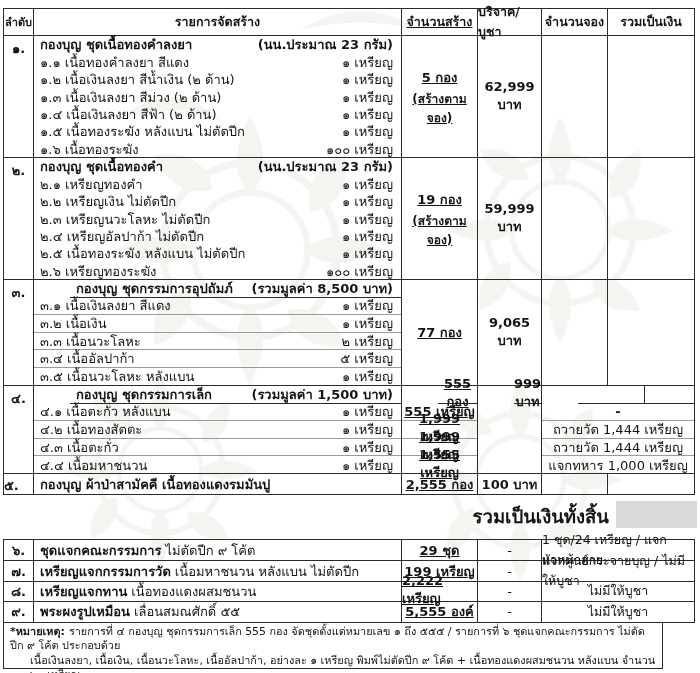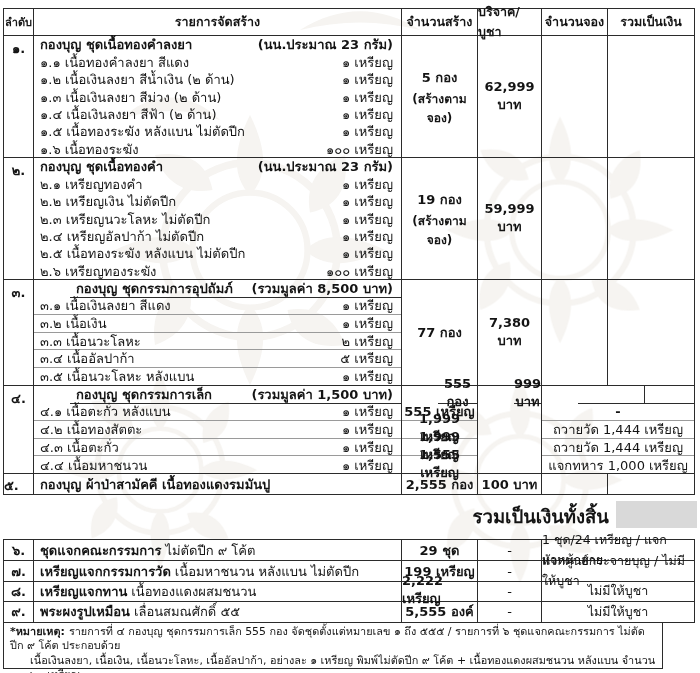--- a/index.html
+++ b/index.html
@@ -21,21 +21,21 @@
     position:absolute;left:3px;top:8px;width:692px;
     border:1.6px solid var(--b);box-sizing:border-box;background:transparent;
     font-size:13px;
   }
   .row{display:flex;box-sizing:border-box;}
   .sec{border-top:1.4px solid var(--b);}
   .c{box-sizing:border-box;border-right:1.3px solid var(--b);position:relative;}
   .c:last-child{border-right:none;}
   .c-no{width:30px;text-align:center;font-weight:bold;padding-top:2px;}
   .c-desc{width:368px;}
-  .c-made{width:76px;}
+  .c-made{width:76px;text-decoration:underline;}
   .c-price{width:64px;}
   .c-booked{width:66px;}
   .c-total{flex:1;}
   .c-last{flex:1;}
 
   .hrow{height:26px;align-items:stretch;font-weight:bold;}
   .hrow .c{display:flex;align-items:center;justify-content:center;font-size:12.5px;}
   .hrow .c-no{font-size:11px;font-weight:bold;padding-top:0;}
 
   .ln{display:flex;align-items:center;box-sizing:border-box;padding:0 8px 0 6px;}
@@ -244,21 +244,21 @@
           </div>
         <div class="ln item">
             <span>๓.๕ เนื้อนวะโลหะ หลังแบน</span>
             <span>๑ เหรียญ</span>
           </div>
       </div>
       <div class="c c-made center-col">
           <div>77 กอง</div>
         </div>
       <div class="c c-price center-col">
-          <div>7,380 บาท</div>
+          <div>9,065 บาท</div>
         </div>
       <div class="c c-booked"></div>
       <div class="c c-total"></div>
     </div>
 
     <div class="row sec s4" style="height:88px">
       <div class="c c-no">๔.</div>
       <div class="c c-desc">
         <div class="ln title hdiv">
             <span>กองบุญ ชุดกรรมการเล็ก</span>

